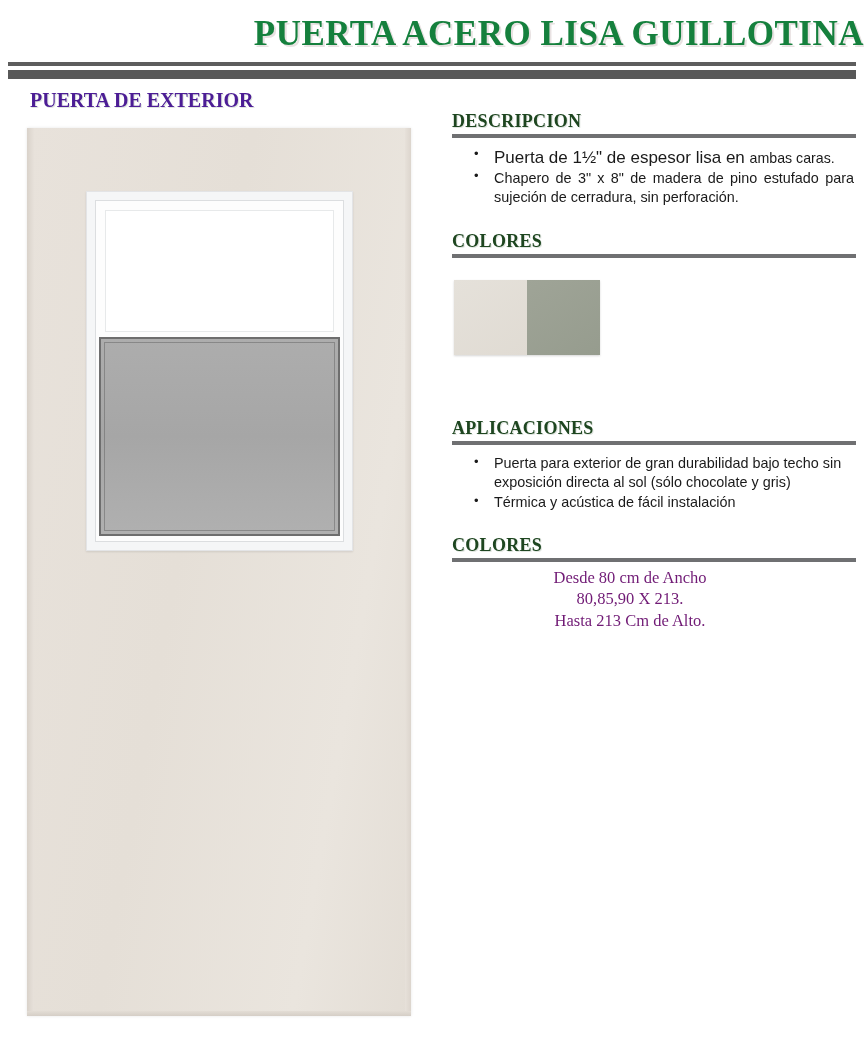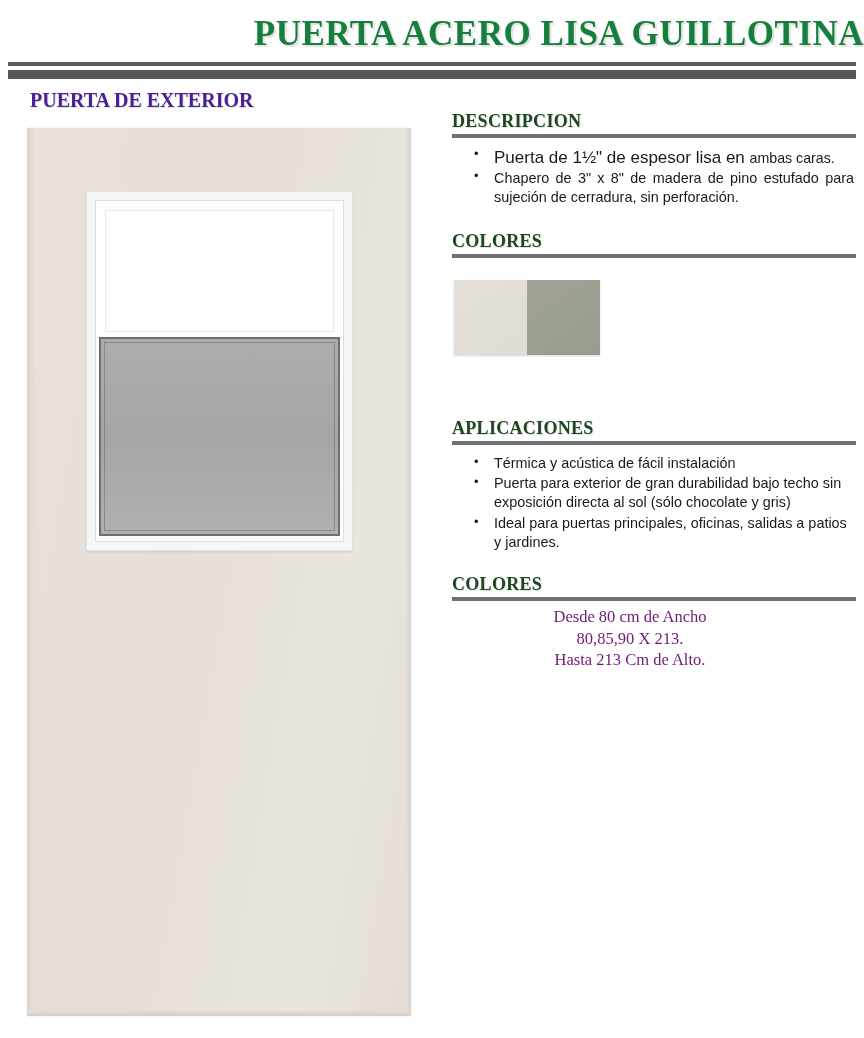--- a/index.html
+++ b/index.html
@@ -259,23 +259,22 @@
   <div class="swatch-row">
     <div class="swatch swatch-cream"></div>
     <div class="swatch swatch-gray"></div>
   </div>
 
   <div style="margin-top:63px;">
     <div class="section-heading">APLICACIONES</div>
     <div class="section-rule"></div>
   </div>
   <ul class="bullet-list apps-list" style="margin-top:9px;">
+    <li>Puerta para exterior de gran durabilidad bajo techo sin exposición directa al sol (sólo chocolate y gris)</li>
     <li>Térmica y acústica de fácil instalación</li>
-    <li>Puerta para exterior de gran durabilidad bajo techo sin exposición directa al sol (sólo chocolate y gris)</li>
-    <li>Ideal para puertas principales, oficinas, salidas a patios y jardines.</li>
   </ul>
 
   <div style="margin-top:22px;">
     <div class="section-heading">COLORES</div>
     <div class="section-rule"></div>
   </div>
   <div class="medidas-body">
     <div>Desde 80 cm de Ancho</div>
     <div>80,85,90 X 213.</div>
     <div>Hasta 213 Cm de Alto.</div>

